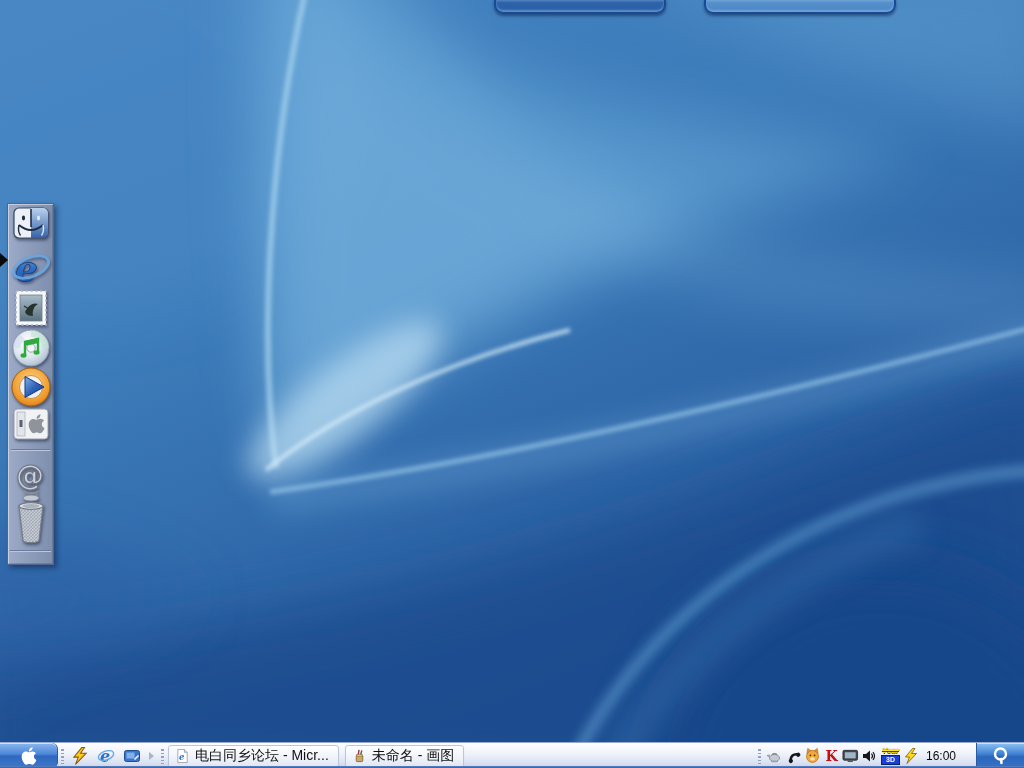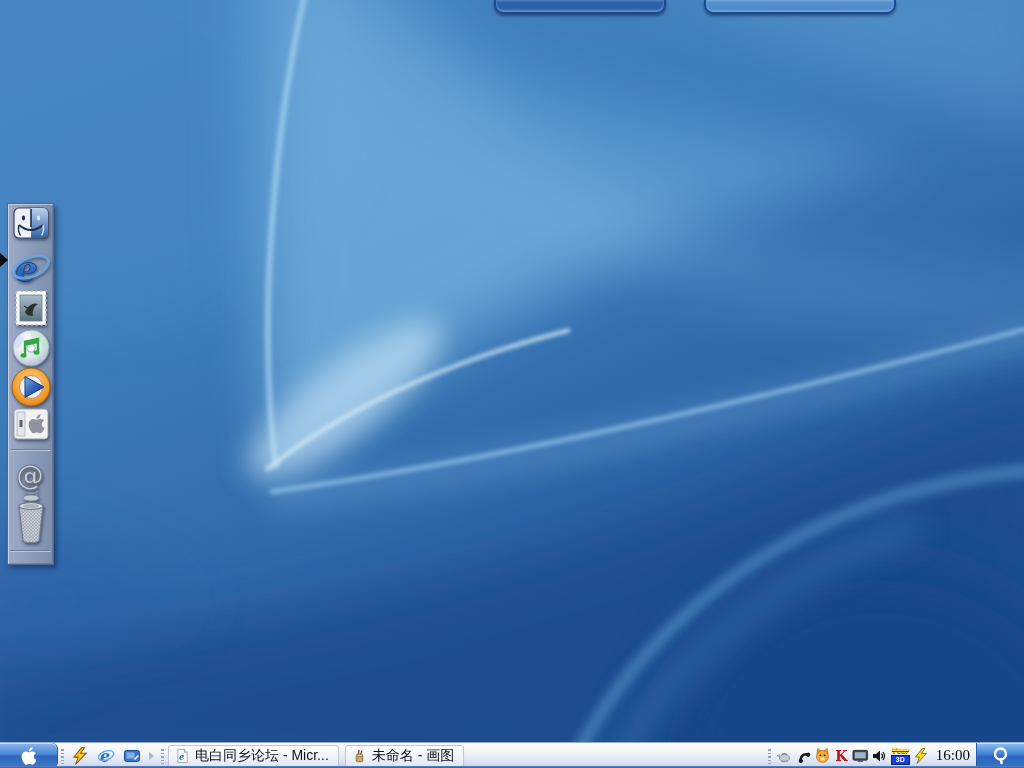--- a/index.html
+++ b/index.html
@@ -55,21 +55,21 @@
             box-shadow:inset 0 1px 0 #fff, 0 1px 1px rgba(60,80,120,.15);}
   .task-label{font-size:14px;color:#111;white-space:nowrap;}
   #tray{position:absolute;right:48px;top:0;height:25px;display:flex;align-items:center;gap:2px;}
   .tray-icon{width:17px;height:17px;display:flex;align-items:center;justify-content:center;cursor:pointer;}
   #tray-k{font-size:14px;font-weight:bold;color:#c41010;font-family:"DejaVu Serif",serif;line-height:1;}
   #year3d{width:21px;height:17px;display:flex;flex-direction:column;align-items:center;cursor:pointer;}
   #year3d .y1{font-size:8px;line-height:8px;font-weight:bold;font-style:italic;color:#ffe41e;
               text-shadow:0 0 1px #444,0 1px 0 #444;text-decoration:line-through;}
   #year3d .y2{width:17px;height:8px;background:#1b3fd2;color:#fff;font-size:7px;line-height:8px;
               font-weight:bold;text-align:center;border:1px solid #0a2070;}
-  #clock{font-size:15px;color:#0a0a0a;padding:0 6px 0 4px;cursor:default;font-family:Liberation Serif, serif;}
+  #clock{font-size:12px;color:#0a0a0a;padding:0 20px 0 4px;cursor:default;}
   #search-button{position:absolute;right:0;top:0;width:47px;height:25px;
                  background:linear-gradient(#8ec2f0,#3f80d2 45%,#2a66bc 55%,#3674c6);
                  border-left:1px solid #2a5aa0;display:flex;align-items:center;justify-content:center;
                  cursor:pointer;box-shadow:inset 0 1px 0 rgba(255,255,255,.55);}
 </style>
 </head>
 <body>
 
 <div id="desktop">
 

